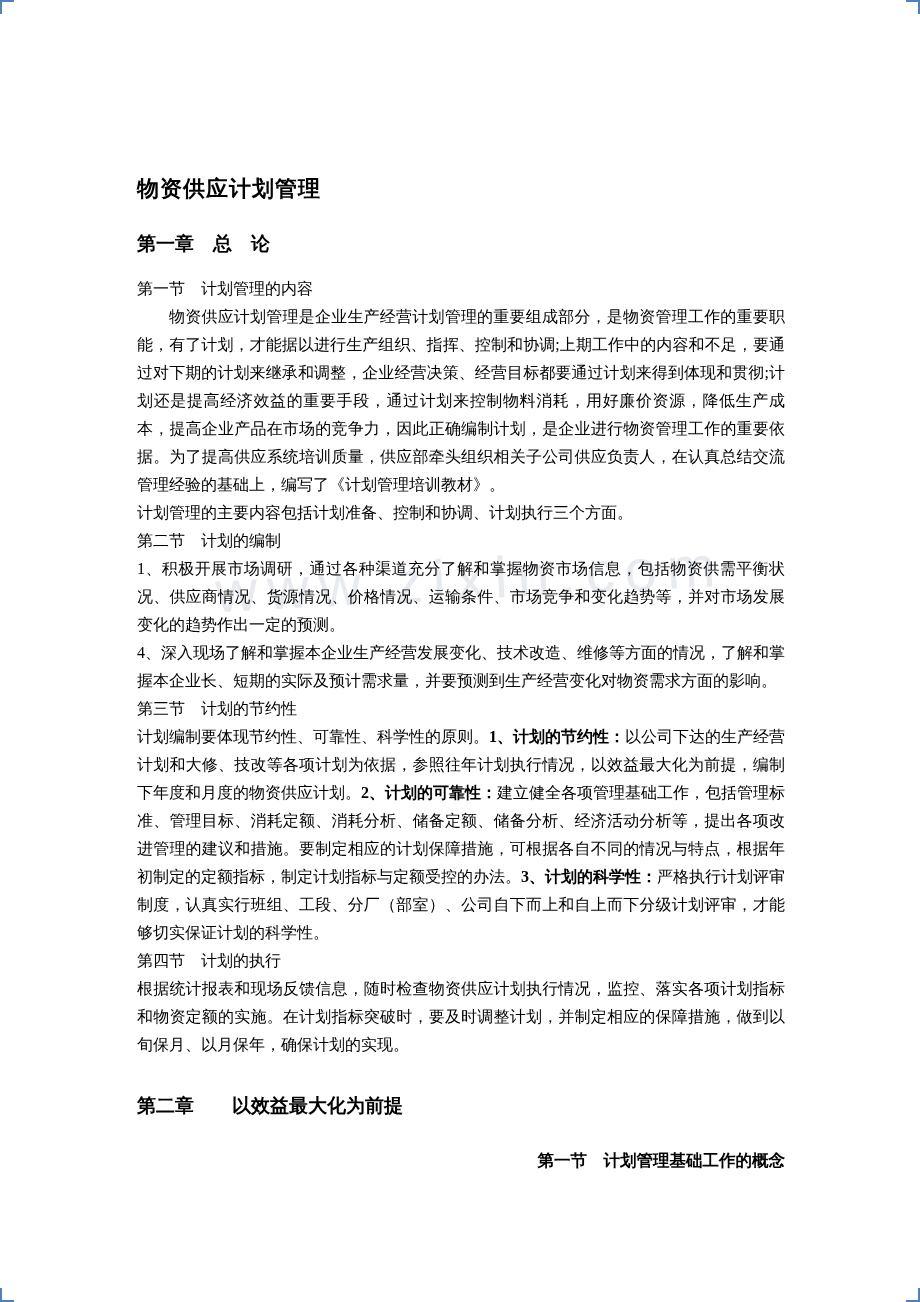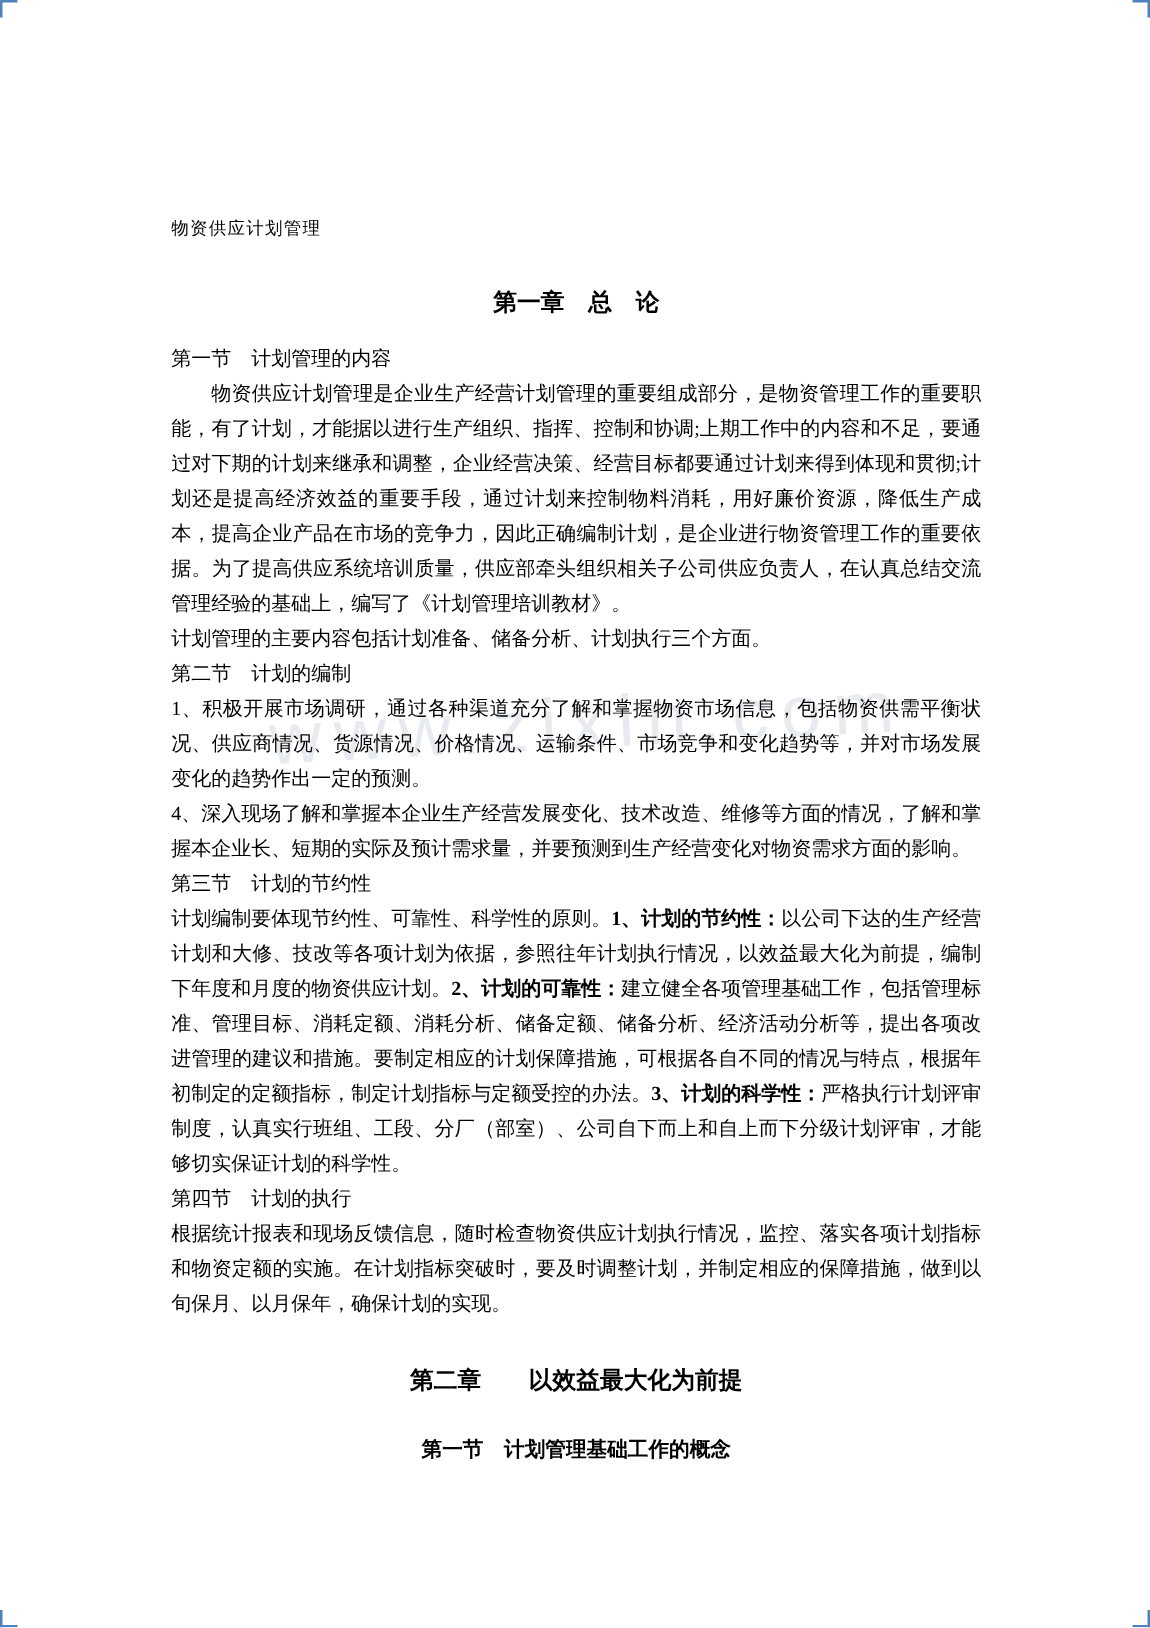--- a/index.html
+++ b/index.html
@@ -34,40 +34,39 @@
     pointer-events: none;
   }
   .content {
     position: absolute;
     left: 137px;
     top: 174px;
     width: 648px;
     z-index: 1;
   }
   .doc-title {
-    font-size: 14px;
-    font-weight: normal;
+    font-size: 22px;
+    font-weight: bold;
     letter-spacing: 1px;
-    margin-bottom: 38px;
+    margin-bottom: 27px;
   }
   .chapter-heading {
     font-size: 19px;
     font-weight: bold;
-    text-align: center;
     line-height: 26px;
     margin-bottom: 18px;
   }
   .chapter-heading.ch2 {
     margin-top: 34px;
     margin-bottom: 28px;
   }
   .section-heading-center {
     font-size: 16.5px;
     font-weight: bold;
-    text-align: center;
+    text-align: right;
     line-height: 28px;
     margin-bottom: 14px;
   }
   .body {
     font-size: 16px;
     line-height: 28px;
     text-align: justify;
   }
   .indent { text-indent: 2em; }
 </style>
@@ -85,21 +84,21 @@
 
   <div class="content">
 
     <h1 class="doc-title">物资供应计划管理</h1>
 
     <h2 class="chapter-heading">第一章　总　论</h2>
 
     <p class="body">第一节　计划管理的内容</p>
 
     <p class="body indent">物资供应计划管理是企业生产经营计划管理的重要组成部分，是物资管理工作的重要职能，有了计划，才能据以进行生产组织、指挥、控制和协调;上期工作中的内容和不足，要通过对下期的计划来继承和调整，企业经营决策、经营目标都要通过计划来得到体现和贯彻;计划还是提高经济效益的重要手段，通过计划来控制物料消耗，用好廉价资源，降低生产成本，提高企业产品在市场的竞争力，因此正确编制计划，是企业进行物资管理工作的重要依据。为了提高供应系统培训质量，供应部牵头组织相关子公司供应负责人，在认真总结交流管理经验的基础上，编写了《计划管理培训教材》。</p>
-    <p class="body">计划管理的主要内容包括计划准备、储备分析、计划执行三个方面。</p>
+    <p class="body">计划管理的主要内容包括计划准备、控制和协调、计划执行三个方面。</p>
 
     <p class="body">第二节　计划的编制</p>
     <p class="body">1、积极开展市场调研，通过各种渠道充分了解和掌握物资市场信息，包括物资供需平衡状况、供应商情况、货源情况、价格情况、运输条件、市场竞争和变化趋势等，并对市场发展变化的趋势作出一定的预测。</p>
     <p class="body">4、深入现场了解和掌握本企业生产经营发展变化、技术改造、维修等方面的情况，了解和掌握本企业长、短期的实际及预计需求量，并要预测到生产经营变化对物资需求方面的影响。</p>
 
     <p class="body">第三节　计划的节约性</p>
     <p class="body"><span>计划编制要体现节约性、可靠性、科学性的原则。</span><span style="font-weight: bold;">1、计划的节约性：</span><span>以公司下达的生产经营计划和大修、技改等各项计划为依据，参照往年计划执行情况，以效益最大化为前提，编制下年度和月度的物资供应计划。</span><span style="font-weight: bold;">2、计划的可靠性：</span><span>建立健全各项管理基础工作，包括管理标准、管理目标、消耗定额、消耗分析、储备定额、储备分析、经济活动分析等，提出各项改进管理的建议和措施。要制定相应的计划保障措施，可根据各自不同的情况与特点，根据年初制定的定额指标，制定计划指标与定额受控的办法。</span><span style="font-weight: bold;">3、计划的科学性：</span><span>严格执行计划评审制度，认真实行班组、工段、分厂（部室）、公司自下而上和自上而下分级计划评审，才能够切实保证计划的科学性。</span></p>
 
     <p class="body">第四节　计划的执行</p>
     <p class="body">根据统计报表和现场反馈信息，随时检查物资供应计划执行情况，监控、落实各项计划指标和物资定额的实施。在计划指标突破时，要及时调整计划，并制定相应的保障措施，做到以旬保月、以月保年，确保计划的实现。</p>

